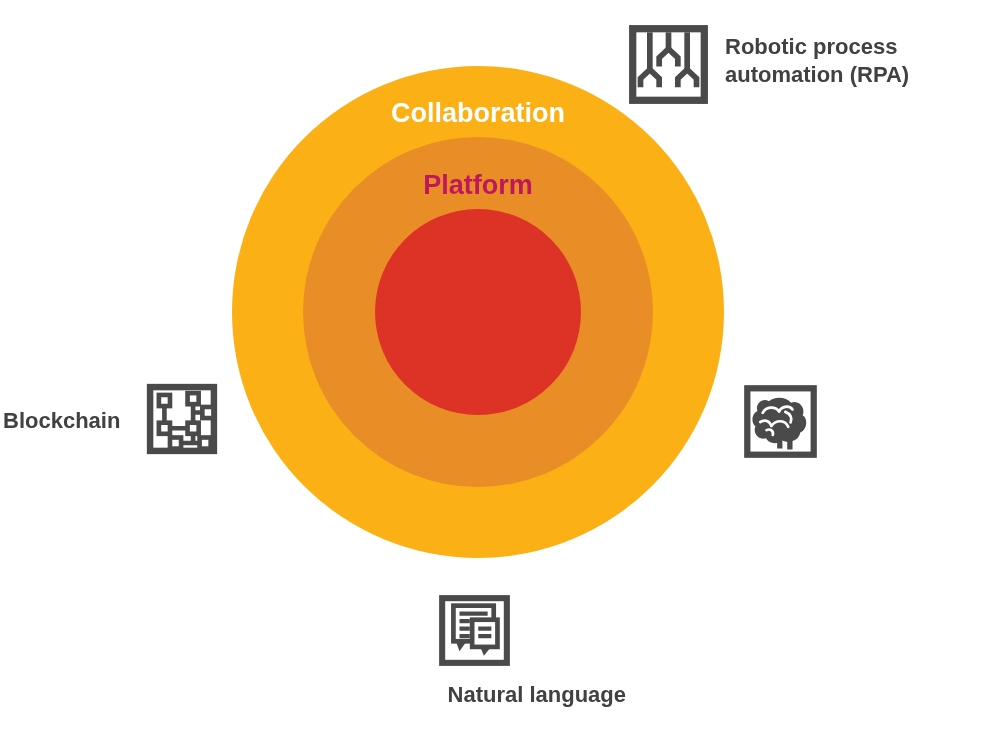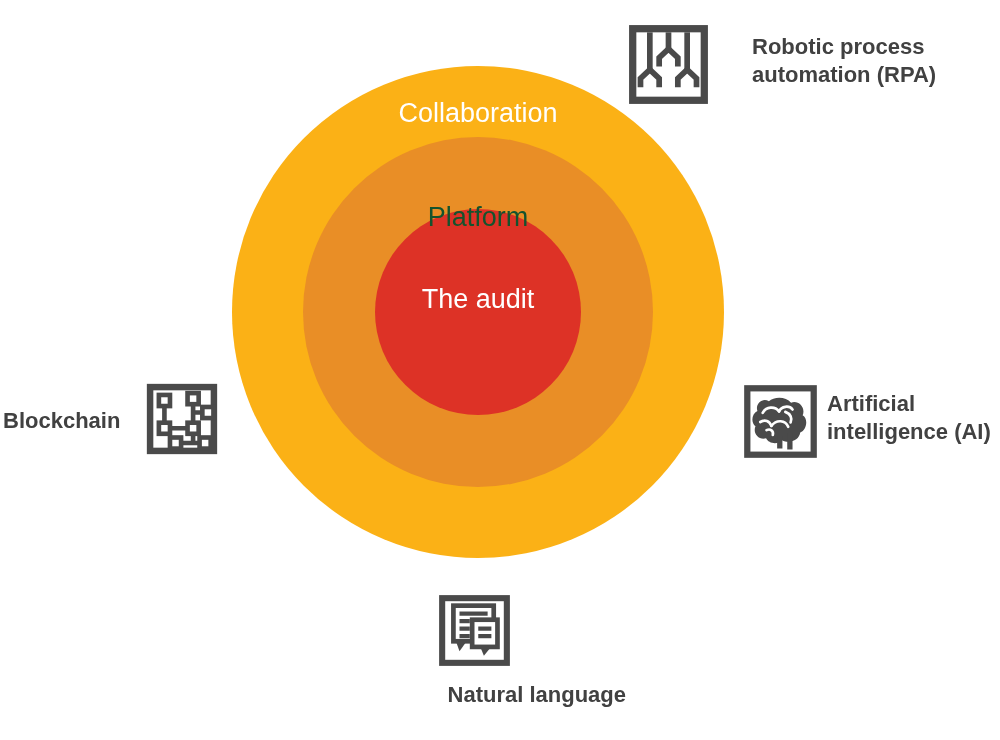--- a/index.html
+++ b/index.html
@@ -8,55 +8,54 @@
     font-family:"Liberation Sans", sans-serif;
     --icon:#4A4A4A; --label:#414141;
   }
   .ring { position:absolute; border-radius:50%; }
   .ring-outer  { left:232px; top:66px;  width:492px; height:492px; }
   .ring-middle { left:303px; top:137px; width:350px; height:350px; }
   .ring-inner  { left:375px; top:209px; width:206px; height:206px; }
 
   .ring-label {
     position:absolute; text-align:center; color:#fff;
-    font-weight:normal; font-size:27px; line-height:30px;
+    font-weight:bold; font-size:27px; line-height:30px;
   }
   .label-collaboration { left:232px; width:492px; top:98px; }
   .label-platform      { left:303px; width:350px; top:170px; }
   .label-core          { left:350px; width:256px; top:284px; }
 
   .icon { position:absolute; color:var(--icon); }
   .icon svg { display:block; width:100%; height:100%; }
 
   .callout-label {
     position:absolute; color:var(--label); font-weight:bold;
     font-size:22px; line-height:28px; white-space:nowrap;
   }
   .rpa-icon  { left:627px; top:23px;  width:83px; height:83px; }
-  .rpa-label { left:725px; top:33px;margin-left:27px; }
+  .rpa-label { left:725px; top:33px; }
   .bc-icon   { left:145px; top:382px; width:74px; height:74px; }
   .bc-label  { left:3px;   top:407px; }
   .ai-icon   { left:742px; top:383px; width:77px; height:77px; }
   .ai-label  { left:827px; top:390px; }
   .nlg-icon  { left:437px; top:593px; width:75px; height:75px; }
   .nlg-label { left:326px; top:681px; width:300px; text-align:right; line-height:27px; }
 </style>
 </head>
 <body>
 
 <div class="stage" style="background-color: rgb(255, 255, 255); --icon: #4A4A4A; --label: #414141;">
 
   <div class="ring ring-outer" style="background-color: rgb(251, 177, 22);"></div>
   <div class="ring ring-middle" style="background-color: rgb(233, 142, 38);"></div>
   <div class="ring ring-inner" style="background-color: rgb(221, 50, 38);"></div>
 
   <div class="ring-label label-collaboration" style="color: rgb(255, 255, 255);">Collaboration</div>
-  <div class="ring-label label-platform" style="color: #14532d; margin-top: 32px;">Platform</div>
+  <div class="ring-label label-platform" style="color: #be185d;">Platform</div>
   <div class="ring-label label-core" style="color: rgb(255, 255, 255);">
-    <div>The audit</div>
   </div>
 
   <div class="icon rpa-icon">
     <svg viewBox="0 0 80 80" fill="none" stroke="currentColor">
       <rect x="5.5" y="5.5" width="69" height="69" stroke-width="7"></rect>
       <g stroke-width="5.5">
         <path d="M22 9 V45"></path>
         <path d="M13 62 V53.5 L22 45 L31 53.5 V62"></path>
         <path d="M40 9 V25"></path>
         <path d="M31 42 V33.5 L40 25 L49 33.5 V42"></path>
@@ -95,24 +94,20 @@
       <g stroke="#fff" stroke-width="2.8" stroke-linecap="round">
         <path d="M21.5 31 C25 24.5 34 23.5 38.5 29.5"></path>
         <path d="M38.5 29.5 C41 24 49 23 52.5 27.5"></path>
         <path d="M19 40.5 C24 37.5 28.5 39.5 30.5 44.5"></path>
         <path d="M30.5 44.5 C36 37.5 45 38.5 48 45.5"></path>
         <path d="M45 30 C50.5 32 52.5 37 50.5 41"></path>
         <path d="M25.5 49 C29.5 47 33 50 32 54"></path>
       </g>
     </svg>
   </div>
-  <div class="callout-label ai-label">
-    <div>Artificial</div>
-    <div>intelligence (AI)</div>
-  </div>
 
   <div class="icon nlg-icon">
     <svg viewBox="0 0 80 80" fill="none" stroke="currentColor">
       <rect x="5.5" y="5.5" width="69" height="69" stroke-width="6.5"></rect>
       <rect x="17.5" y="13.5" width="43" height="38" stroke-width="5" fill="#fff"></rect>
       <g stroke-width="4.5">
         <path d="M24 22 H54"></path>
         <path d="M24 30 H35"></path>
         <path d="M24 38 H35"></path>
         <path d="M24 46 H35"></path>

